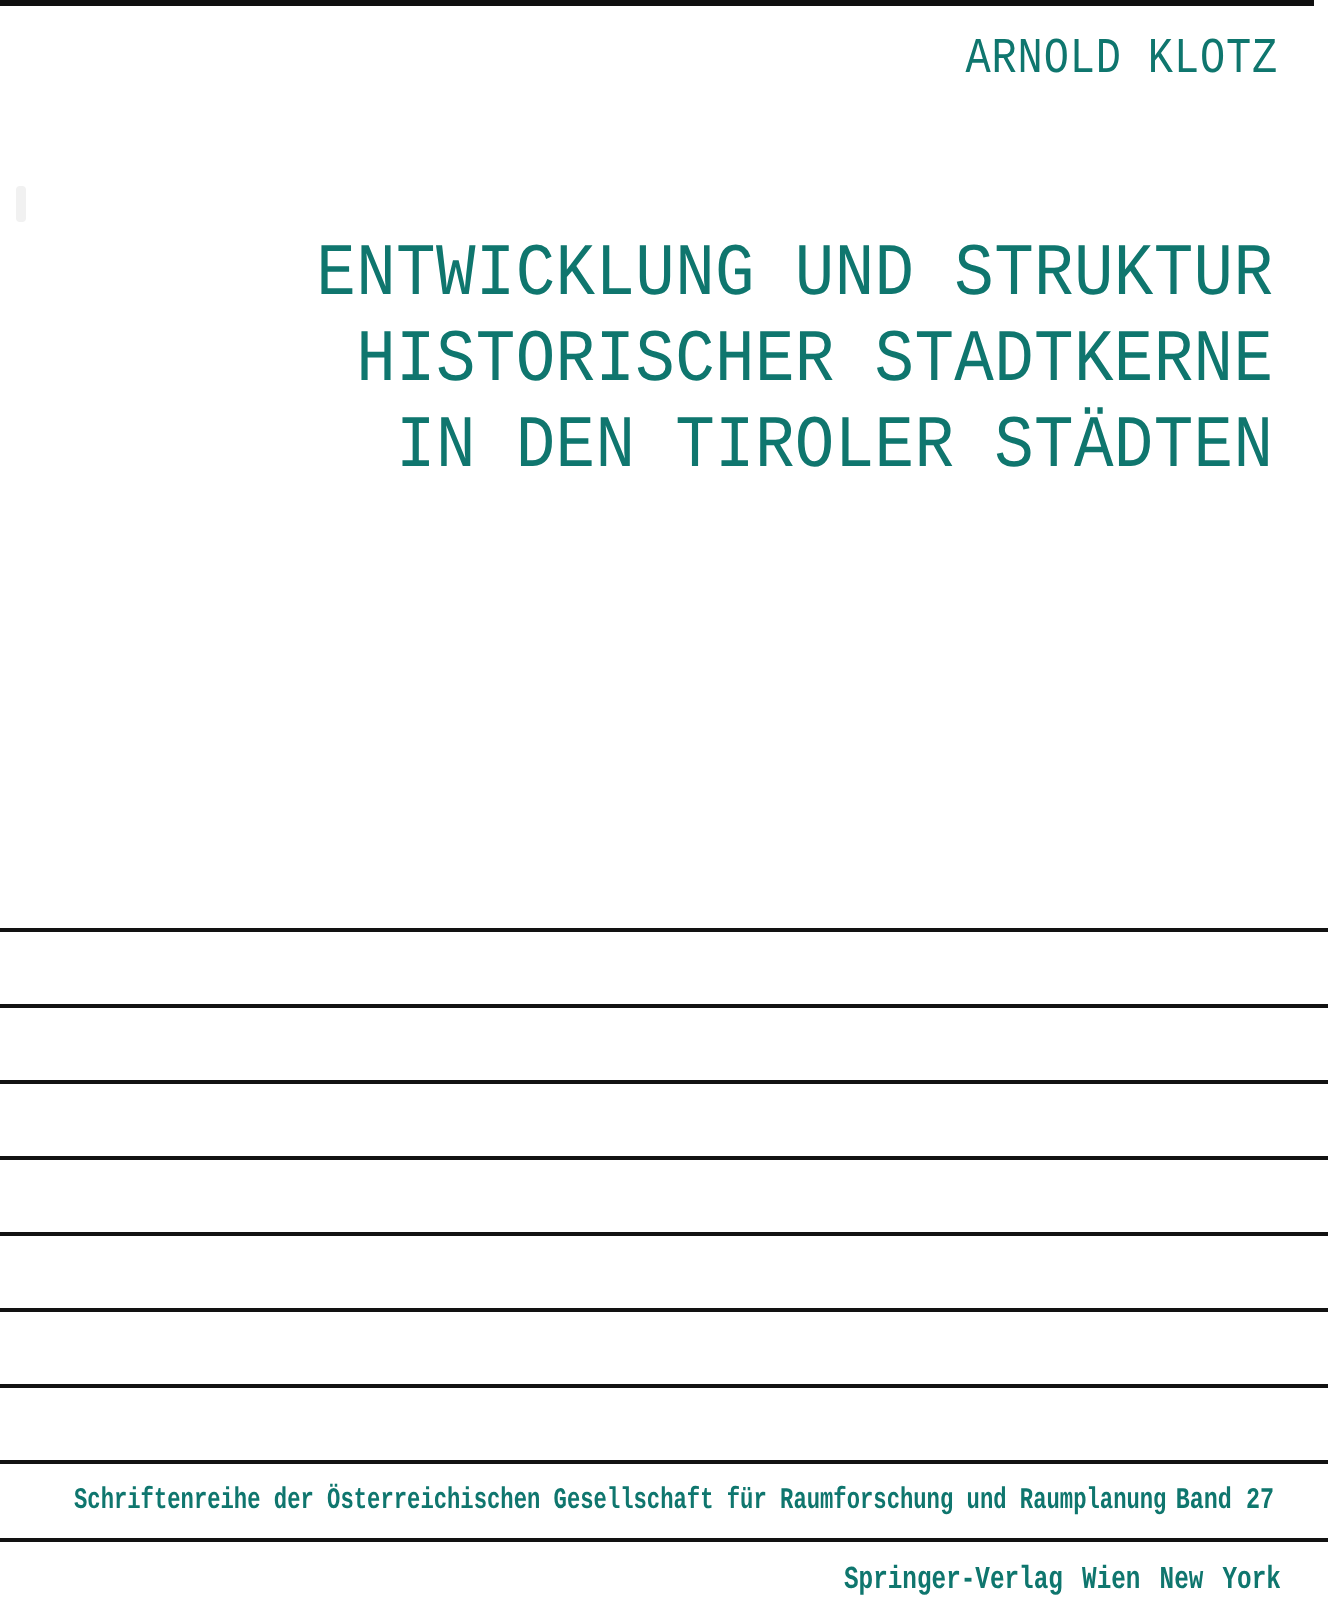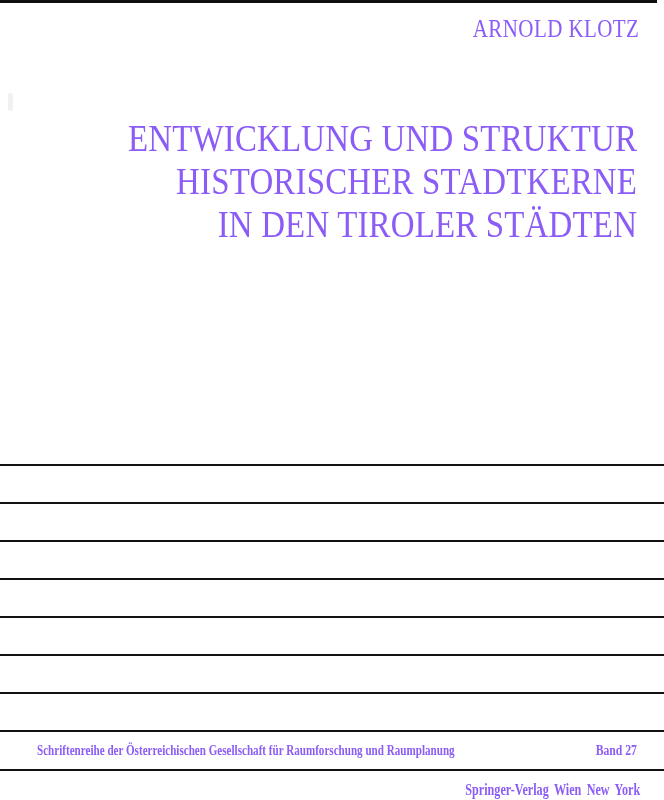--- a/index.html
+++ b/index.html
@@ -6,22 +6,22 @@
     margin: 0;
     padding: 0;
     background: #ffffff;
   }
   .page {
     position: relative;
     width: 664px;
     height: 800px;
     background: #ffffff;
     overflow: hidden;
-    font-family: Liberation Serif, serif;
-    color: #8b5cf6;
+    font-family: Liberation Mono, monospace;
+    color: #0f766e;
   }
 
   
   .top-rule {
     position: absolute;
     top: 0;
     left: 0;
     width: 657px;
     height: 3px;
     background: #0f0f0f;

